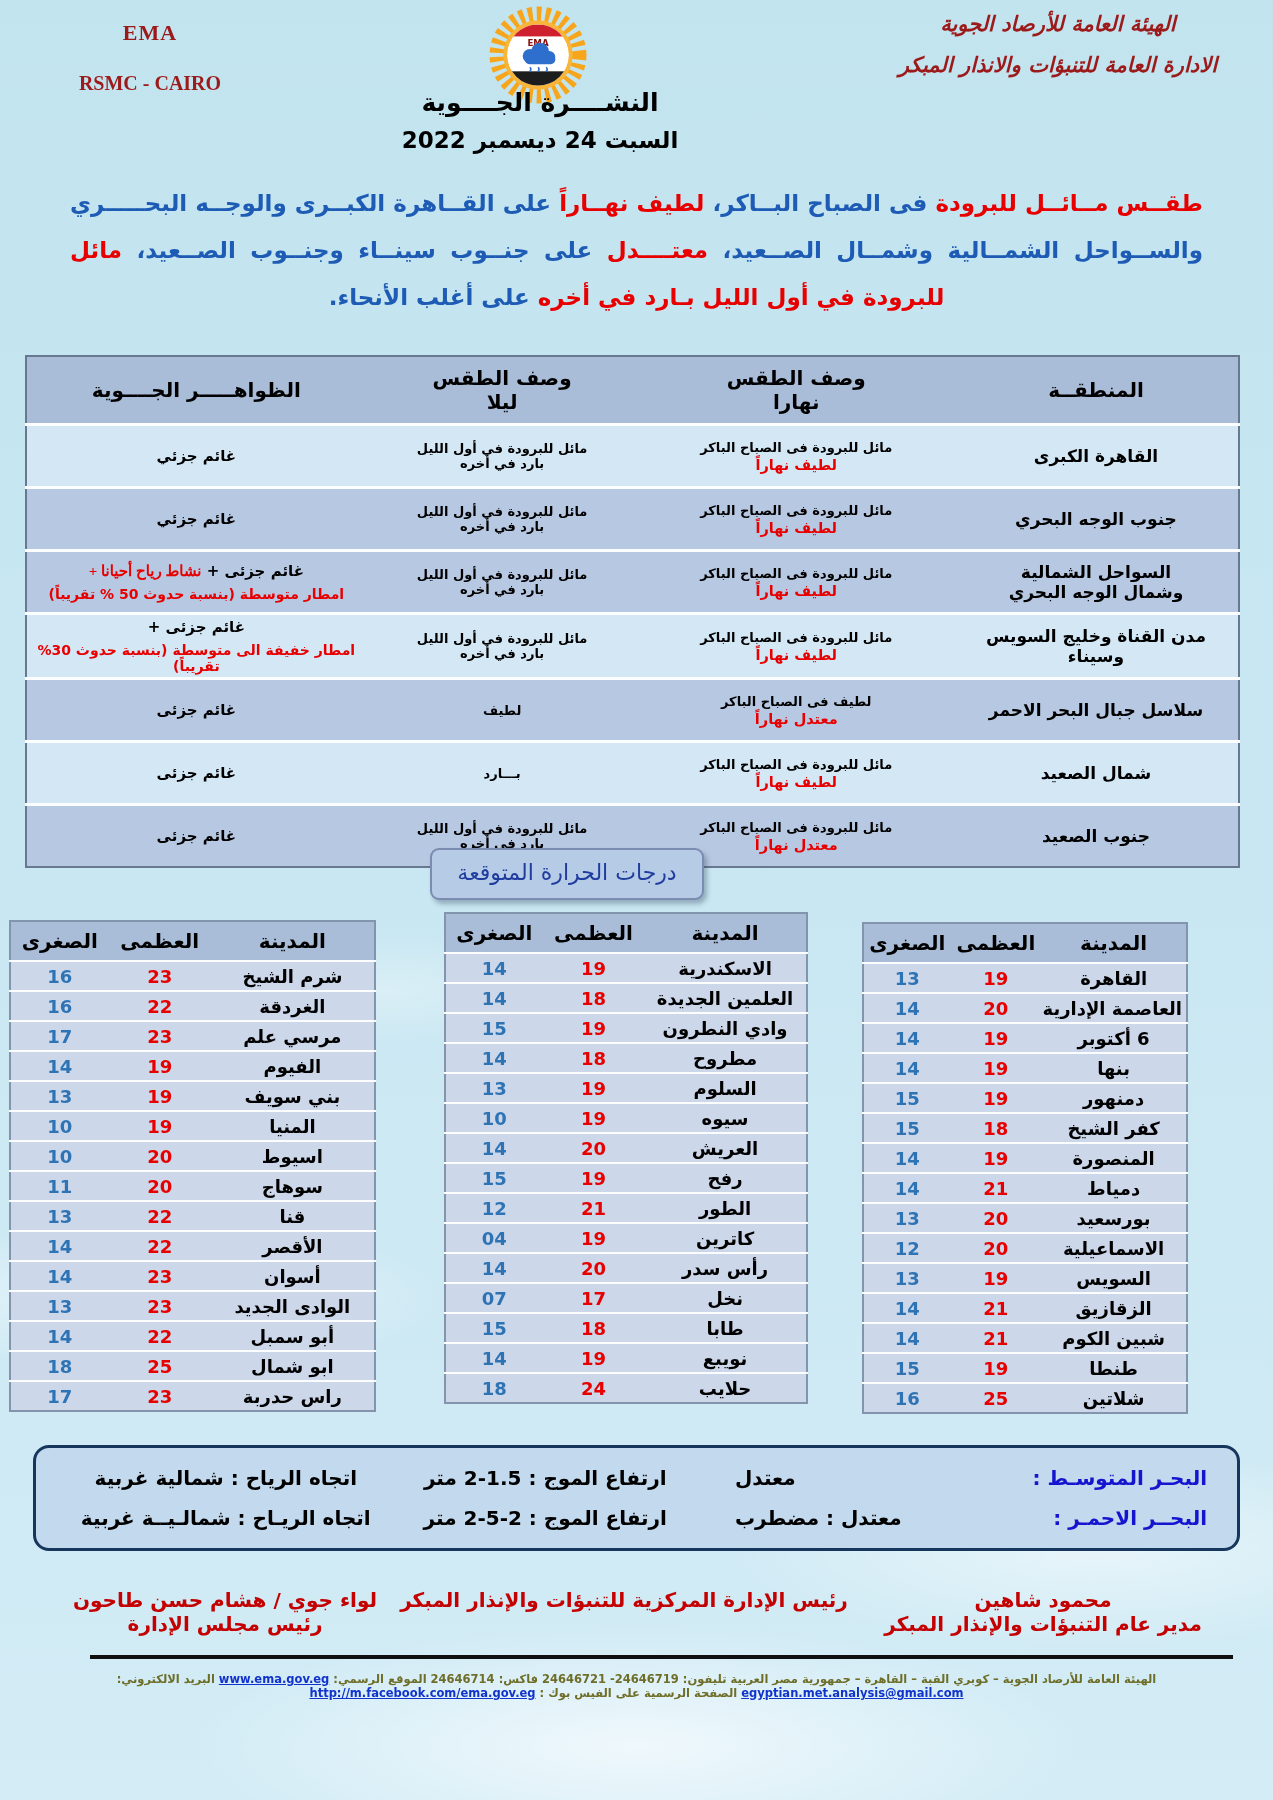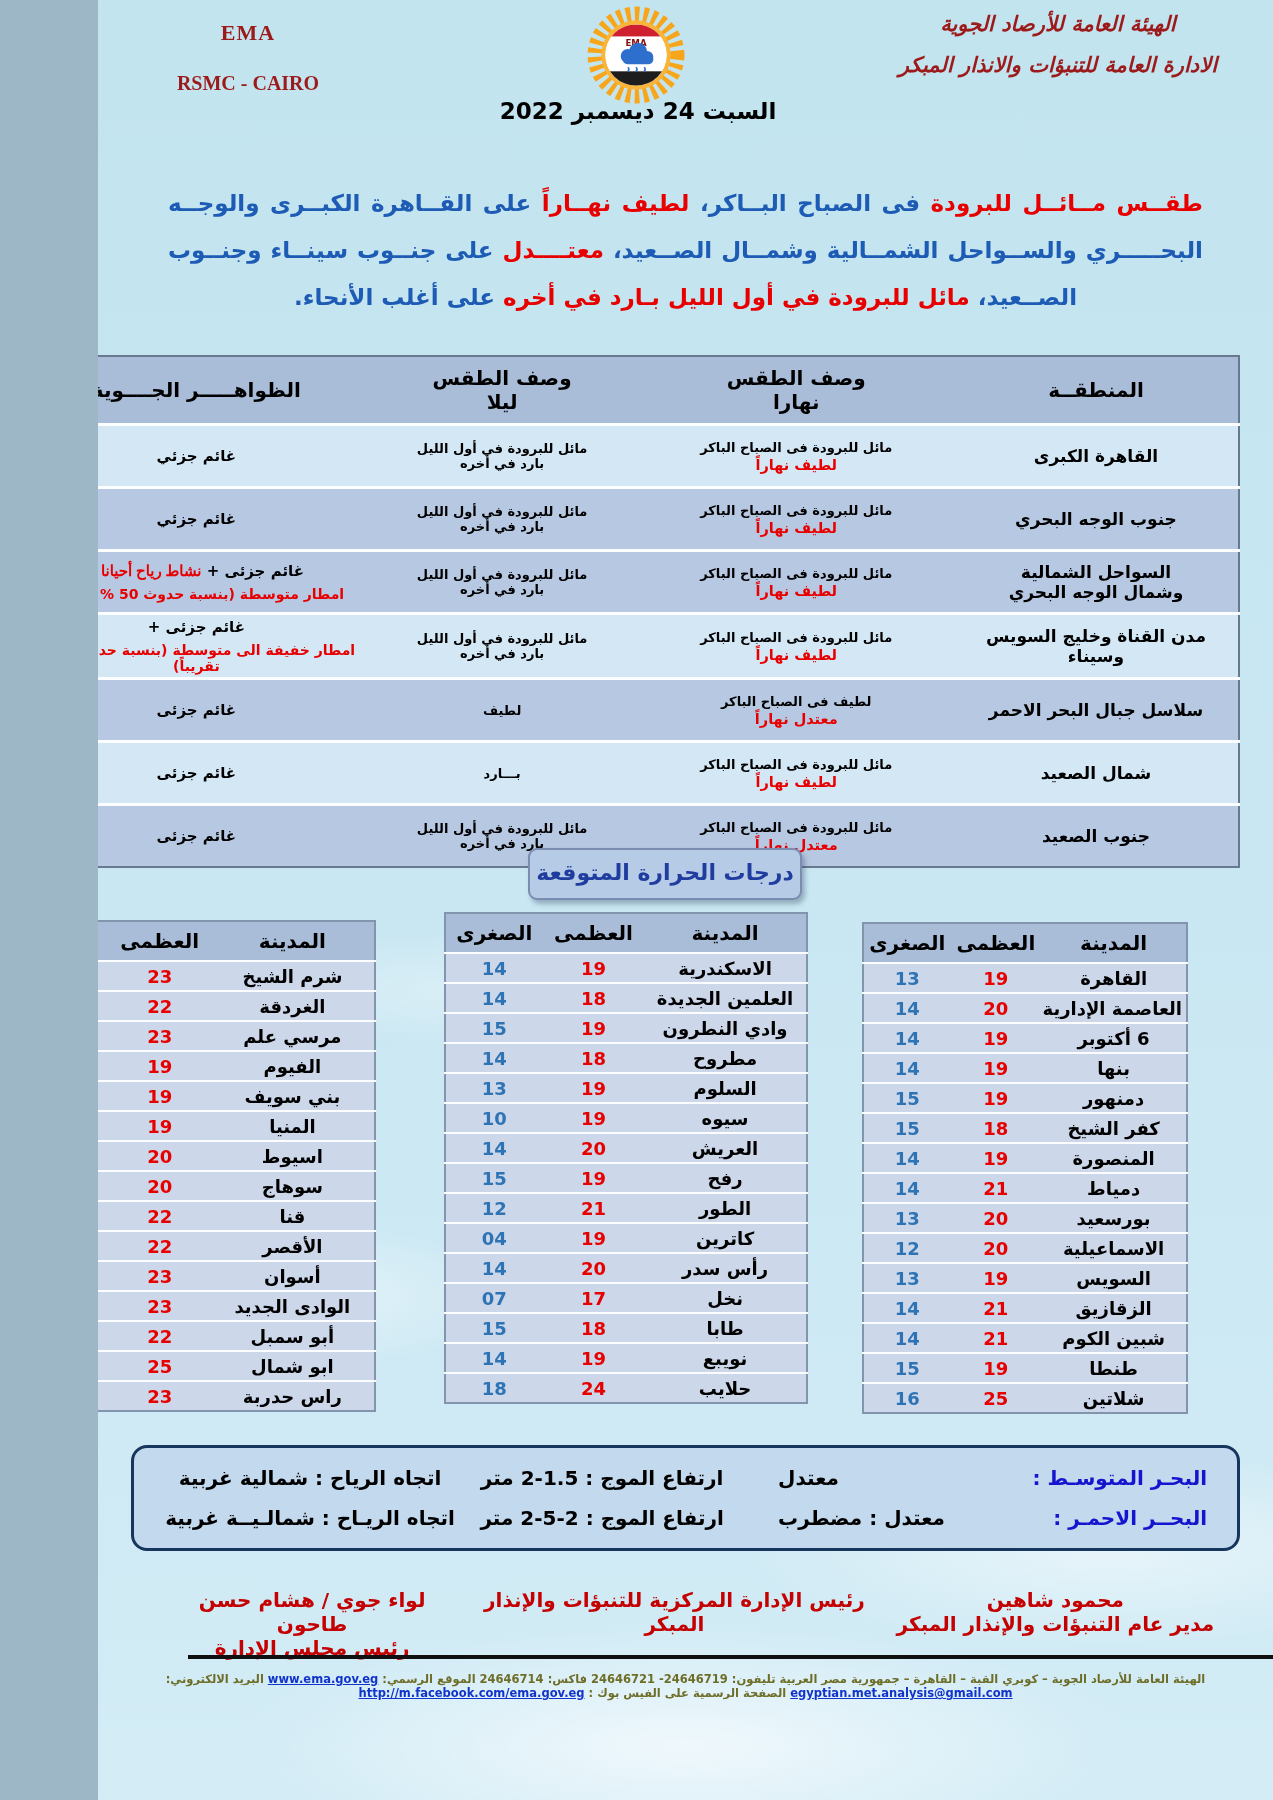--- a/index.html
+++ b/index.html
@@ -1,17 +1,17 @@
 <!DOCTYPE html>
 <html lang="ar" dir="rtl"><head>
 <meta charset="utf-8">
 <style>
   html,body{margin:0;padding:0;background:#9db7c6;}
   .page{
-    position:relative;width:1175px;height:1800px;overflow:hidden;
+    position:relative;width:1273px;height:1800px;overflow:hidden;
     direction:rtl;font-family:"DejaVu Sans",sans-serif;
     background:
       radial-gradient(ellipse 420px 110px at 12% 72%, rgba(255,255,255,.55), transparent 70%),
       radial-gradient(ellipse 520px 140px at 86% 86%, rgba(255,255,255,.5), transparent 70%),
       radial-gradient(ellipse 640px 170px at 50% 97%, rgba(255,255,255,.65), transparent 70%),
       radial-gradient(ellipse 330px 90px at 72% 44%, rgba(255,255,255,.35), transparent 70%),
       radial-gradient(ellipse 300px 80px at 30% 55%, rgba(255,255,255,.3), transparent 70%),
       linear-gradient(180deg,#c2e4ef 0%,#c6e6f1 30%,#cbe8f3 60%,#d3ecf6 100%);
   }
   
@@ -46,21 +46,21 @@
   .wx-table tbody tr:nth-child(7) td{background:#b7c8e2;}
   .c-region{font-size:17px;white-space:pre-line;}
   .c-day-main,.c-night div{font-size:13px;}
   .c-day-red{font-size:14.5px;color:#e80000;margin-top:2px;}
   .phen-l1{font-size:15px;}
   .c-phen-red{color:#e80000;font-family:Liberation Serif, serif;}
   .c-phen-line2{font-size:14px;color:#e80000;margin-top:6px;}
   
   .temp-title{position:absolute;top:848px;left:430px;width:270px;height:48px;
     background:#b5cbe6;border:2px solid #7b8cb0;border-radius:9px;
-    color:#1f3c9e;font-size:22px;font-weight:bold;text-align:center;line-height:46px;
+    color:#1f3c9e;font-size:22px;font-weight:normal;text-align:center;line-height:46px;
     box-shadow:3px 4px 5px rgba(40,60,90,.35);}
   .temp-area{position:absolute;top:912px;left:0;right:0;height:560px;}
   .temp-table{position:absolute;border-collapse:collapse;border:2px solid #8395ad;table-layout:fixed;}
   .temp-table th{background:#a9bcd8;color:#000;font-size:20px;font-weight:bold;height:36px;padding:1px 4px;}
   .temp-table td{background:#cdd7ea;font-size:18px;font-weight:bold;text-align:center;
     height:24px;padding:2px 4px;border-top:2px solid #fbfdff;white-space:nowrap;overflow:hidden;}
   .temp-table td.max{color:#e60000;}
   .temp-table td.min{color:#2e74b5;}
   .tt-cairo{top:10px;right:85px;width:326px;}
   .tt-coast{top:0;right:465px;width:364px;}
@@ -123,20 +123,21 @@
       </g>
     </svg>
   </div>
 
   <div class="hdr-ar">
     <div class="l1">الهيئة العامة للأرصاد الجوية</div>
     <div class="l2">الادارة العامة للتنبؤات والانذار المبكر</div>
   </div>
 
   <div class="title-block">
+    <div class="bulletin-title">النشــــرة الجــــوية</div>
     <div class="bulletin-date">السبت 24 ديسمبر 2022</div>
   </div>
 
   <p class="synopsis"><span class="seg-red">طقــس مــائــل للبرودة</span><span class="seg-blue"> فى الصباح البــاكر، </span><span class="seg-red">لطيف نهــاراً</span><span class="seg-blue"> على القــاهرة الكبــرى والوجــه البحـــــري والســواحل الشمــالية وشمــال الصــعيد، </span><span class="seg-red">معتــــدل</span><span class="seg-blue"> على جنــوب سينــاء وجنــوب الصــعيد، </span><span class="seg-red">مائل للبرودة في أول الليل بـارد في أخره</span><span class="seg-blue"> على أغلب الأنحاء.</span></p>
 
   <table class="wx-table">
     <colgroup>
         <col style="width:23.5%">
         <col style="width:26%">
         <col style="width:22.5%">

